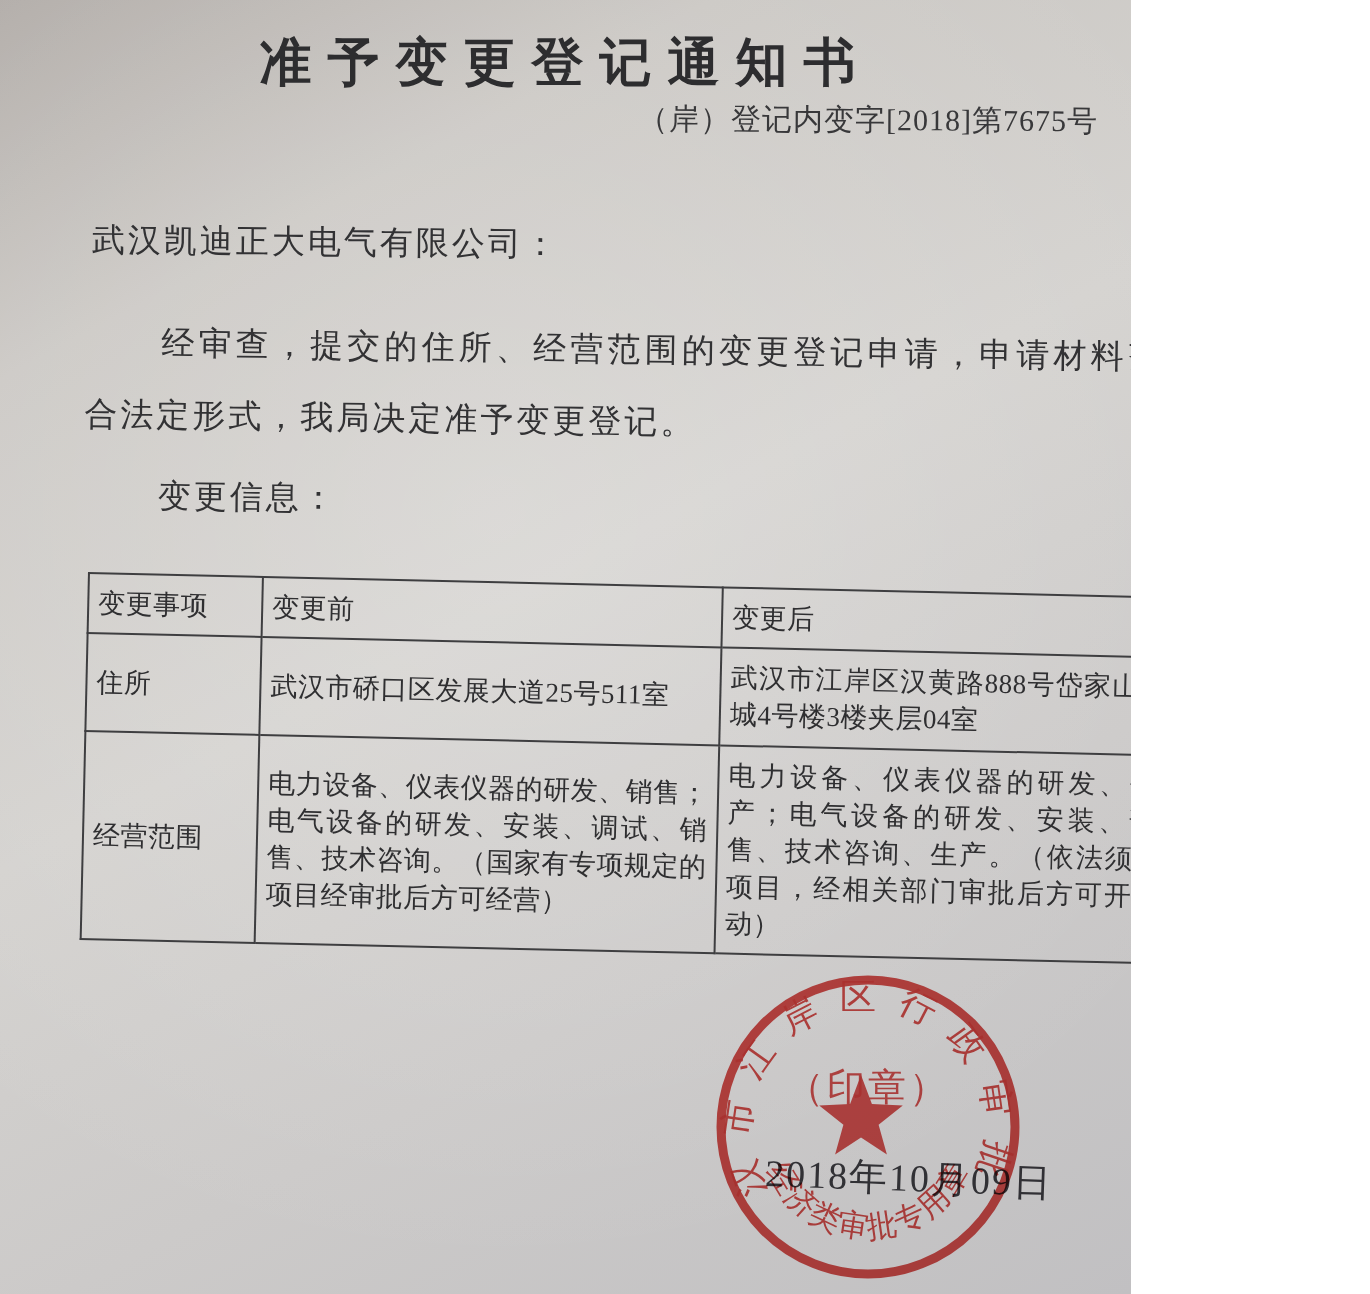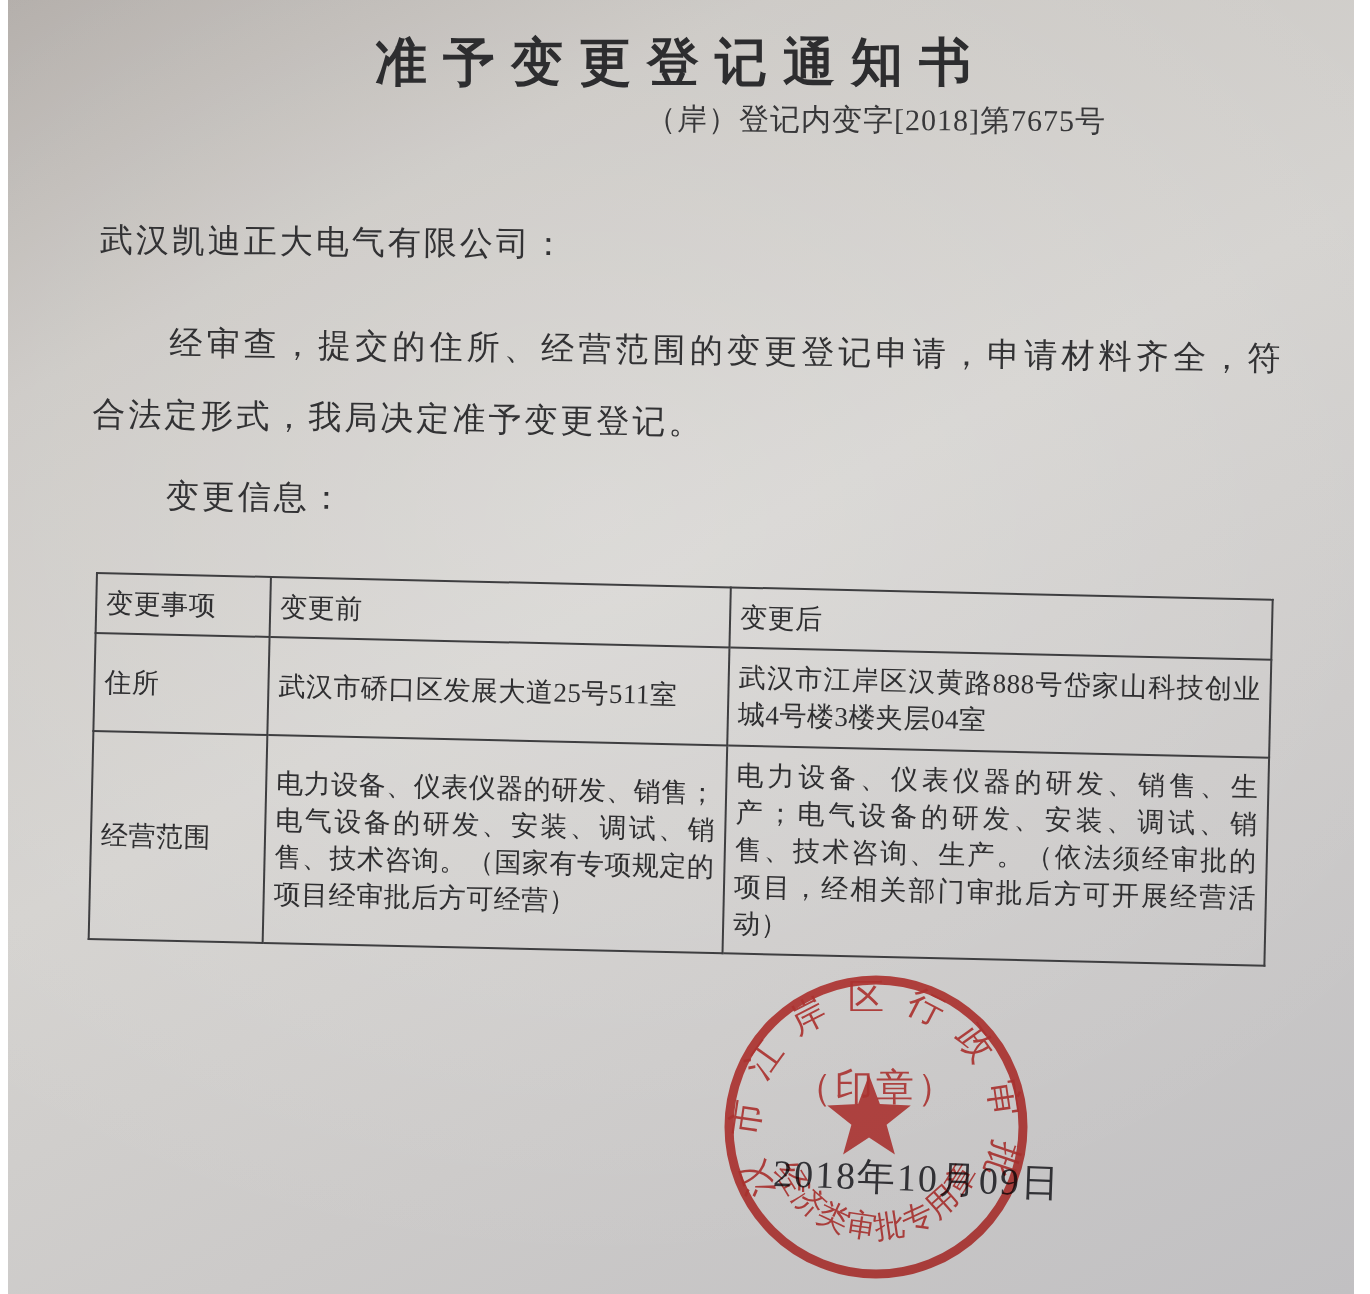--- a/index.html
+++ b/index.html
@@ -1,26 +1,25 @@
 <!DOCTYPE html>
 <html><head>
 <meta charset="utf-8">
 <style>
   html,body{margin:0;padding:0;}
   body{
     width:1370px;height:1294px;overflow:hidden;
     font-family:"Liberation Serif","DejaVu Serif",serif;
   }
   .page{
-    position:relative;width:1346px;height:1294px;overflow:hidden;
+    position:relative;width:1131px;height:1294px;overflow:hidden;
     background:
       radial-gradient(120% 95% at 44% 40%, rgba(255,255,255,0.20), rgba(255,255,255,0) 62%),
       linear-gradient(152deg,#b3aeaa 0%, #cbc8c4 20%, #d4d2cf 46%, #cccac9 70%, #c1c0c2 100%);
     color:#333335;
-    margin-left:8px;
   }
   .title{
     position:absolute;top:28px;left:50%;transform:translateX(-50%);
     margin:0;font-size:52px;font-weight:700;letter-spacing:16px;
     color:#2d2d2f;white-space:nowrap;
   }
   .doc-number{
     position:absolute;top:100px;left:638px;
     font-size:30px;letter-spacing:1px;color:#38383a;white-space:nowrap;
     transform:rotate(0.3deg);

